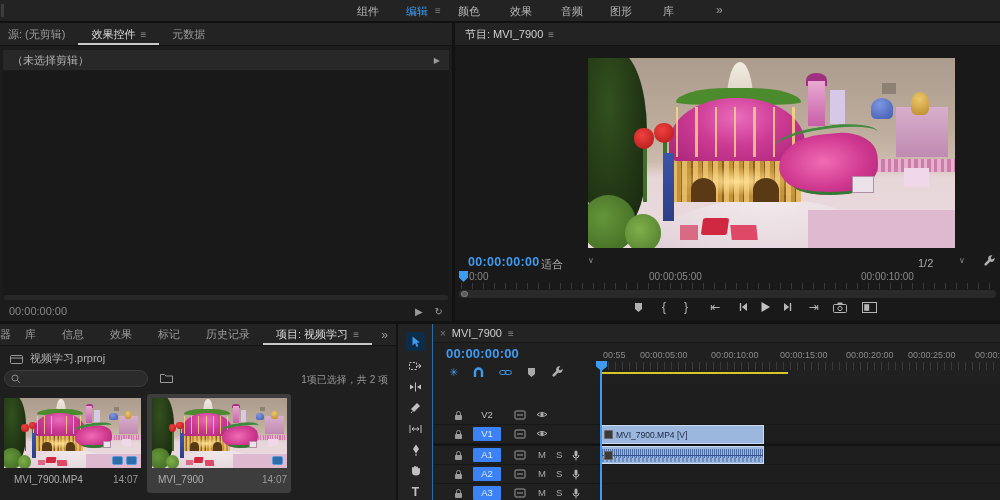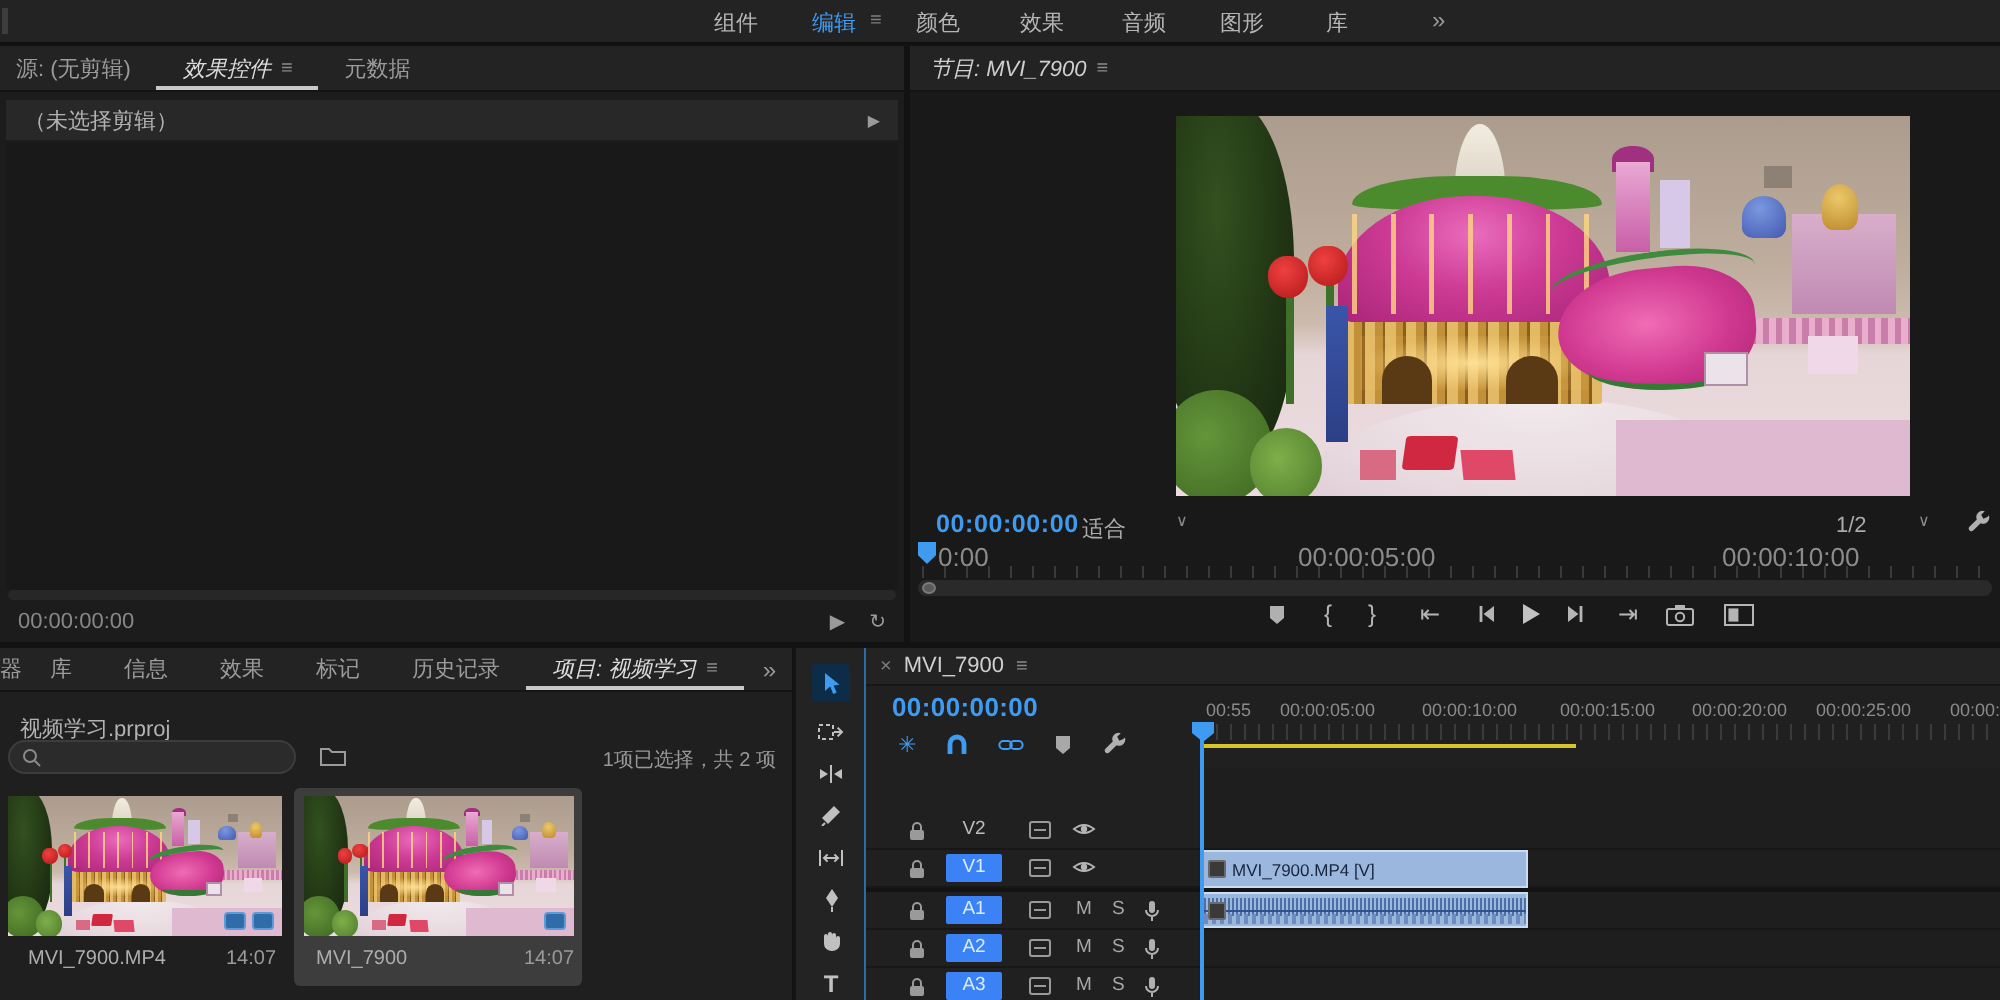--- a/index.html
+++ b/index.html
@@ -19,21 +19,21 @@
   .ws-corner { position:absolute; left:1px; top:4px; width:3px; height:13px; background:#3d3d3d; }
   .ws-tab { position:absolute; top:4px; color:#b5b5b5; cursor:default; }
   .ws-tab.active { color:#3f9bf0; }
   .ws-ham { position:absolute; top:5px; color:#7e7e7e; font-size:10px; }
   .ws-ovf { position:absolute; top:3px; color:#9a9a9a; font-size:12px; }
 
   
   .tabbar { position:absolute; left:0; top:0; right:0; height:23px; background:#232323;
             display:flex; align-items:stretch; border-bottom:1px solid #141414; }
   .tab { display:flex; align-items:center; gap:5px; padding:0 13px; color:#9b9b9b; white-space:nowrap; }
-  .tab.active { color:#dcdcdc; box-shadow:inset 0 -2px 0 #c9c9c9;font-style:italic; }
+  .tab.active { color:#dcdcdc; box-shadow:inset 0 -2px 0 #c9c9c9; }
   .tab .ham { color:#8a8a8a; font-size:10px; }
   .tab-ovf { margin-left:auto; align-self:center; padding-right:8px; color:#9a9a9a; font-size:12px; }
   .tab-partial { width:12px; overflow:hidden; display:flex; align-items:center; color:#9b9b9b; }
 
   
   #ec-panel { left:0; top:23px; width:452px; height:298px; background:#1c1c1c; }
   .ec-header { position:absolute; left:3px; right:3px; top:27px; height:20px; background:#282828;
                display:flex; align-items:center; padding:0 9px; color:#b2b2b2; }
   .ec-header .arr { margin-left:auto; color:#9a9a9a; font-size:8px; }
   .ec-body { position:absolute; left:3px; right:3px; top:48px; bottom:26px; background:#191919; }
@@ -45,33 +45,33 @@
   
   #program-panel { left:455px; top:23px; width:545px; height:298px; background:#191919; }
   #program-panel .tab.active { box-shadow:none; color:#cfcfcf; }
   .pm-video { position:absolute; left:133px; top:35px; width:367px; height:190px; background:#000; overflow:hidden; }
   .pm-tc { position:absolute; left:13px; top:232px; color:#3f9bf0; font-weight:bold; font-size:12.5px; letter-spacing:.3px; }
   .pm-fit { position:absolute; left:86px; top:234px; color:#ababab; }
   .pm-fit-ch { position:absolute; left:133px; top:233px; color:#8a8a8a; font-size:8px; }
   .pm-zoom { position:absolute; left:463px; top:234px; color:#ababab; }
   .pm-zoom-ch { position:absolute; left:504px; top:233px; color:#8a8a8a; font-size:8px; }
   .pm-wrench { position:absolute; left:528px; top:232px; }
-  .pm-rlabel { position:absolute; top:248px; color:#8b8b8b; font-size:13px;text-align:right; }
+  .pm-rlabel { position:absolute; top:248px; color:#8b8b8b; font-size:10px;text-align:right; }
   .pm-ticks { position:absolute; left:6px; right:2px; top:260px; height:6px;
               background:repeating-linear-gradient(90deg,#3a3a3a 0 1px,transparent 1px 11px); }
   .pm-phead { position:absolute; left:4px; top:248px; width:9px; height:11px; background:#3f9bf0;
               clip-path:polygon(0 0,100% 0,100% 60%,50% 100%,0 60%); z-index:3; }
   .pm-scroll { position:absolute; left:4px; right:4px; top:267px; height:8px; background:#2a2a2a; border-radius:4px; }
   .pm-knob { position:absolute; left:2px; top:1px; width:7px; height:6px; border-radius:50%; background:#5a5a5a; border:1px solid #7a7a7a; }
   .tbtn { position:absolute; top:276px; width:16px; height:16px; display:flex; align-items:center; justify-content:center;
           color:#b5b5b5; font-size:12px; }
 
   
   #project-panel { left:0; top:324px; width:396px; height:176px; background:#1f1f1f; }
-  .pp-file { position:absolute; left:10px; top:26px; height:16px; display:flex; align-items:center; gap:7px; color:#b2b2b2;flex-direction:column; }
+  .pp-file { position:absolute; left:10px; top:26px; height:16px; display:flex; align-items:center; gap:7px; color:#b2b2b2; }
   .pp-search { position:absolute; left:4px; top:46px; width:144px; height:17px; background:#2b2b2b;
                border:1px solid #3c3c3c; border-radius:9px; display:flex; align-items:center; padding:0 6px; gap:4px; }
   .pp-search input { background:transparent; border:0; outline:0; width:110px; color:#cfcfcf; font-size:10px; }
   .pp-bin { position:absolute; left:160px; top:49px; }
   .pp-status { position:absolute; right:8px; top:49px; color:#989898; font-size:10px; }
   .card-sel { position:absolute; left:147px; top:70px; width:144px; height:99px; background:#3d3d3d; border-radius:3px; }
   .thumb { position:absolute; top:74px; height:70px; background:#000; overflow:hidden; }
   .thumb1 { left:4px; width:137px; }
   .thumb2 { left:152px; width:135px; }
   .badge { position:absolute; width:11px; height:9px; background:#2f6ca8; border:1px solid #5b9bd8; border-radius:2px; z-index:4; }

